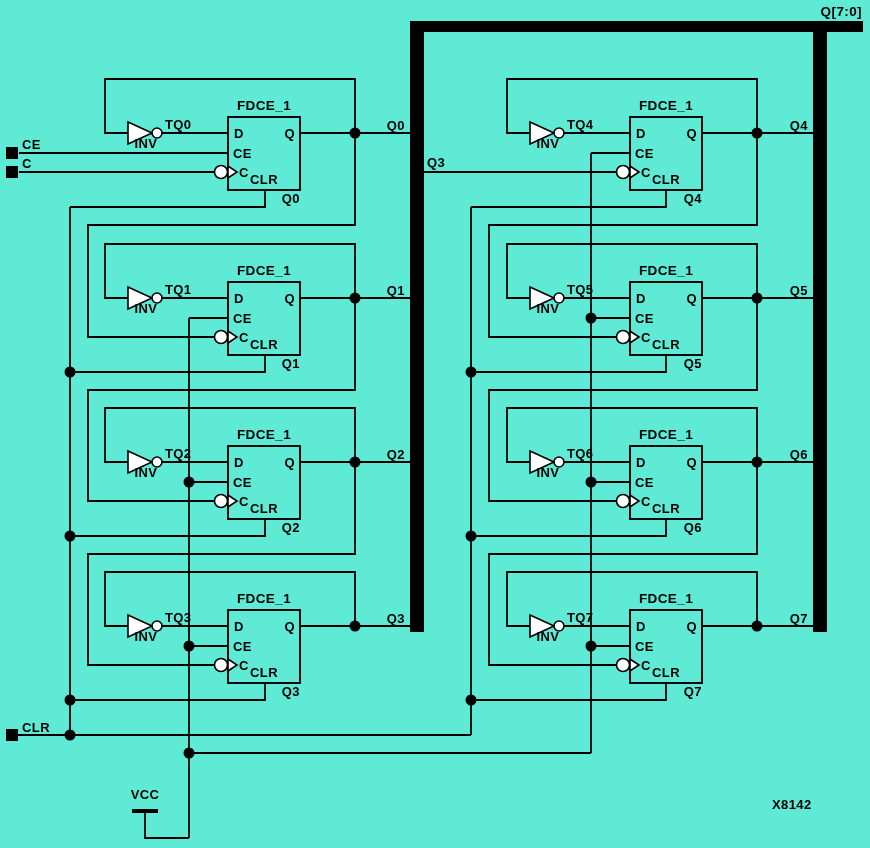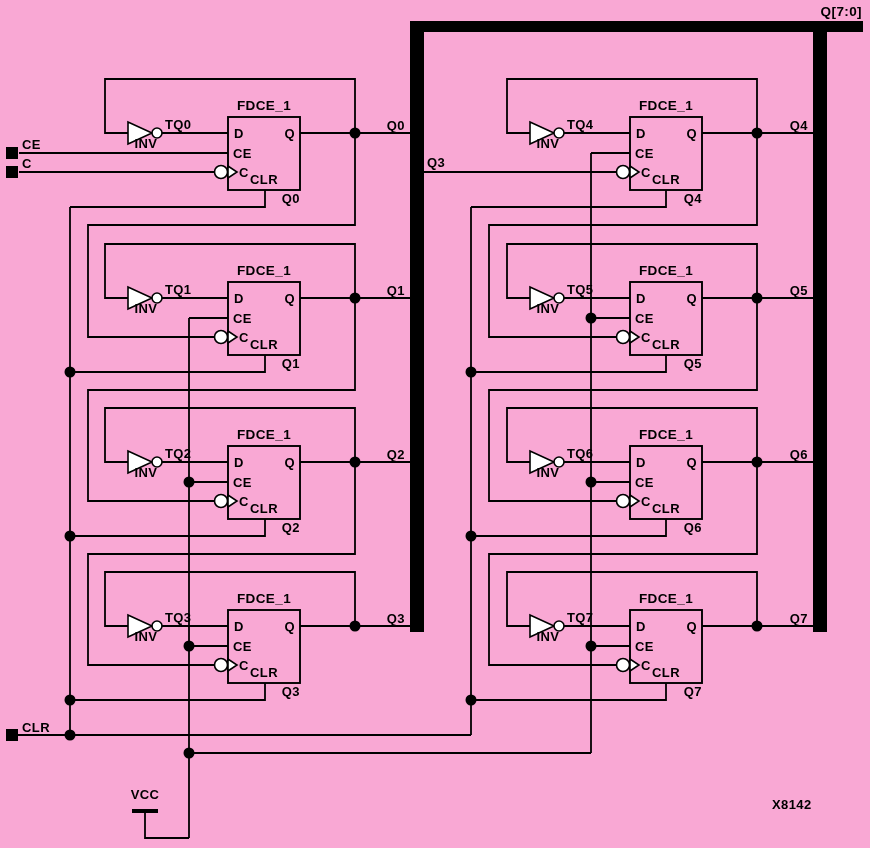--- a/index.html
+++ b/index.html
@@ -1,16 +1,16 @@
 <!DOCTYPE html>
 <html><head>
 <meta charset="utf-8">
 <style>
   html, body { margin: 0; padding: 0; background: #ffffff; }
-  #stage { position: relative; width: 870px; height: 848px; background: #f9a8d4; }
+  #stage { position: relative; width: 870px; height: 848px; background: #5eead4; }
   svg { display: block; }
   .w   { fill: none; stroke: #000; stroke-width: 1.8; }
   .blk { fill: none; stroke: #000; stroke-width: 1.9; }
   .bub { fill: #fff; stroke: #000; stroke-width: 1.6; }
   .tri { fill: #fff; stroke: #000; stroke-width: 1.6; }
   .dot { fill: #000; stroke: none; }
   .bus { fill: #000; stroke: none; }
   .sq  { fill: #000; stroke: none; }
   .vbar{ fill: none; stroke: #000; stroke-width: 4; }
   .t   { font-family: "Liberation Sans", sans-serif; font-weight: bold; font-size: 13px; fill: #000; letter-spacing: 0.4px; }

